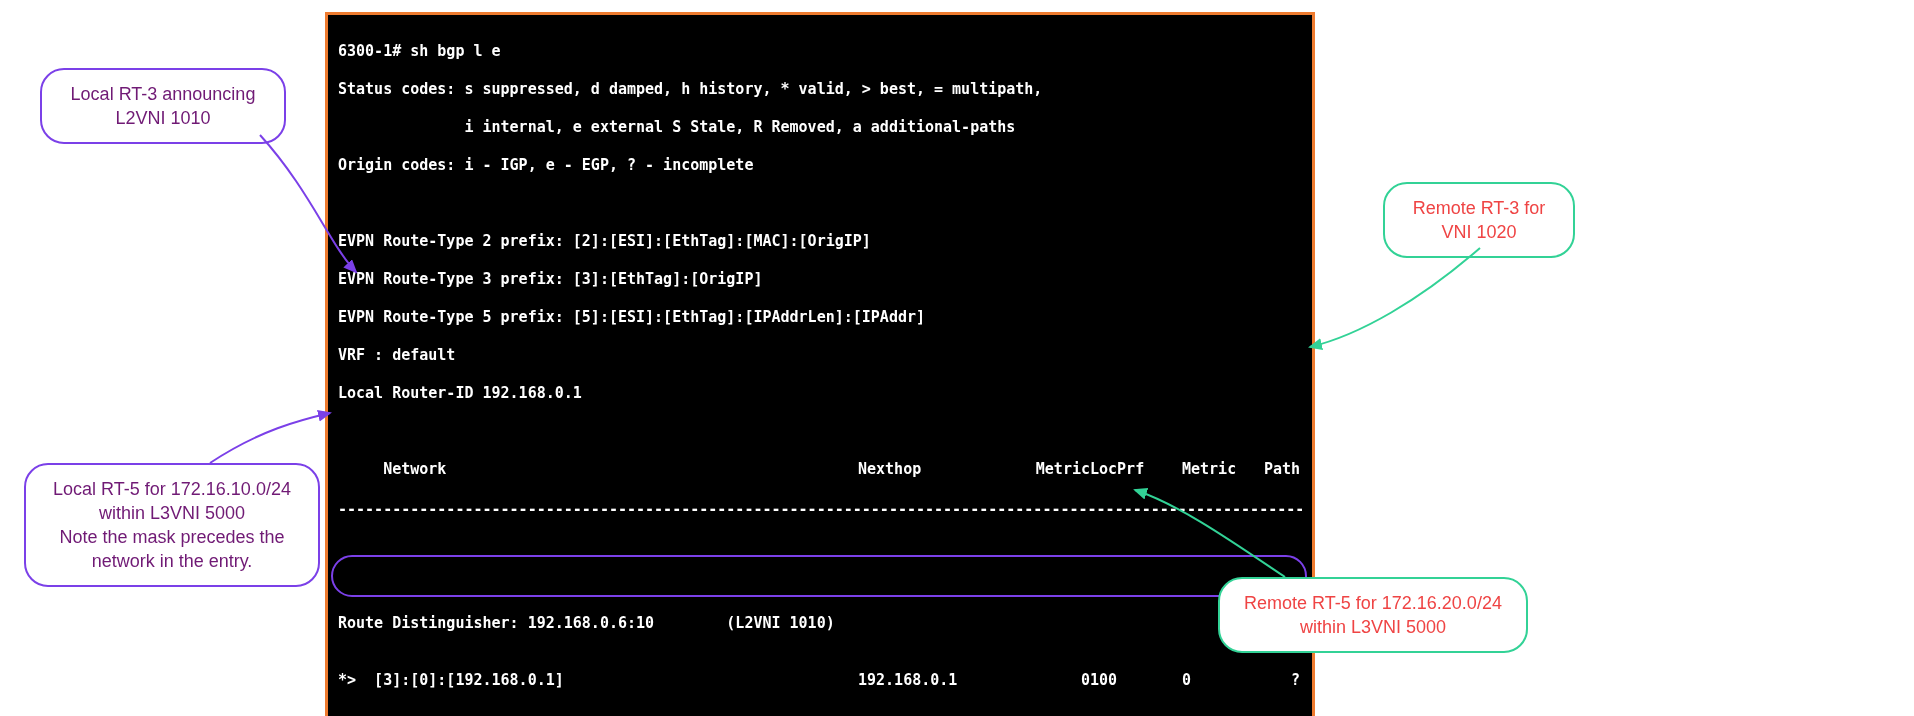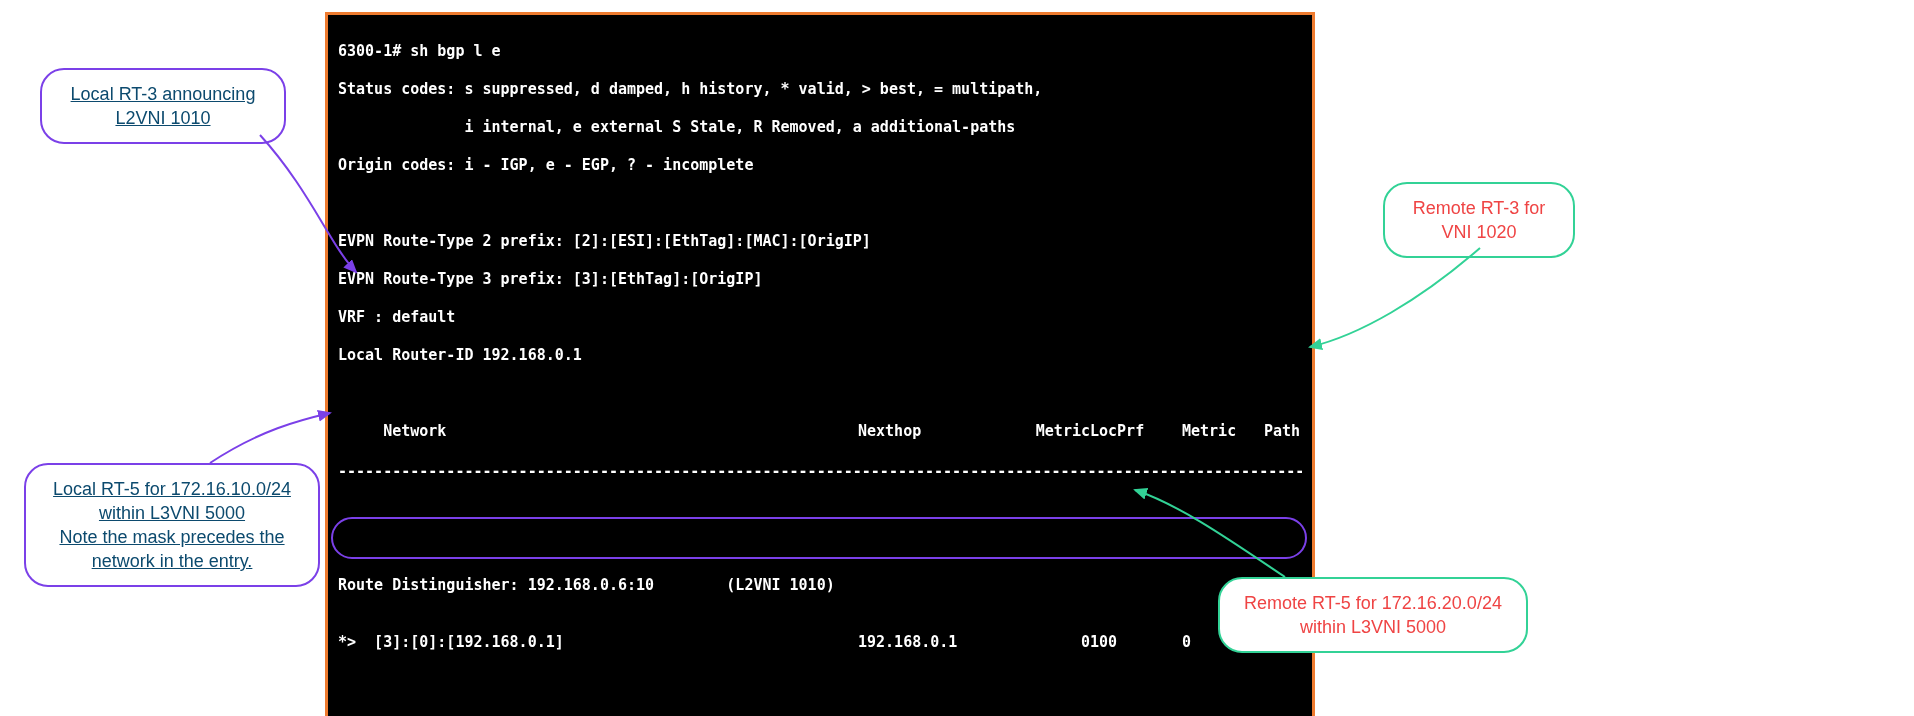--- a/index.html
+++ b/index.html
@@ -56,21 +56,21 @@
     position: absolute;
     border: 2px solid;
     border-radius: 24px;
     padding: 12px 22px;
     background: #fff;
     font-size: 18px;
     color: #555;
     text-align: center;
     line-height: 24px;
   }
-  .callout.purple { border-color: #7b40e8; color:#0c4a6e;text-decoration:underline; }
+  .callout.purple { border-color: #7b40e8; color:#701a75; }
   .callout.green  { border-color: #32d296; color:#ef4444; }
   svg.connectors {
     position: absolute;
     left: 0; top: 0;
     width: 1914px; height: 716px;
     pointer-events: none;
   }
   .arrowhead-p { fill: #7b40e8; }
   .arrowhead-g { fill: #32d296; }
 </style>
@@ -78,20 +78,21 @@
 <body>
 
 <div class="terminal">
 <div class="hdr-line">6300-1# sh bgp l e</div>
 <div class="hdr-line">Status codes: s suppressed, d damped, h history, * valid, &gt; best, = multipath,</div>
 <div class="hdr-line">              i internal, e external S Stale, R Removed, a additional-paths</div>
 <div class="hdr-line">Origin codes: i - IGP, e - EGP, ? - incomplete</div>
 <div class="hdr-line">&nbsp;</div>
 <div class="hdr-line">EVPN Route-Type 2 prefix: [2]:[ESI]:[EthTag]:[MAC]:[OrigIP]</div>
 <div class="hdr-line">EVPN Route-Type 3 prefix: [3]:[EthTag]:[OrigIP]</div>
+<div class="hdr-line">EVPN Route-Type 5 prefix: [5]:[ESI]:[EthTag]:[IPAddrLen]:[IPAddr]</div>
 <div class="hdr-line">VRF : default</div>
 <div class="hdr-line">Local Router-ID 192.168.0.1</div>
 <div class="hdr-line">&nbsp;</div>
 <div class="cols">
   <span class="c-net">     <span>Network</span></span>
   <span class="c-hop">Nexthop</span>
   <span class="c-met">Metric</span>
   <span class="c-loc">LocPrf</span>
   <span class="c-wgt">Metric</span>
   <span class="c-path">Path</span>

